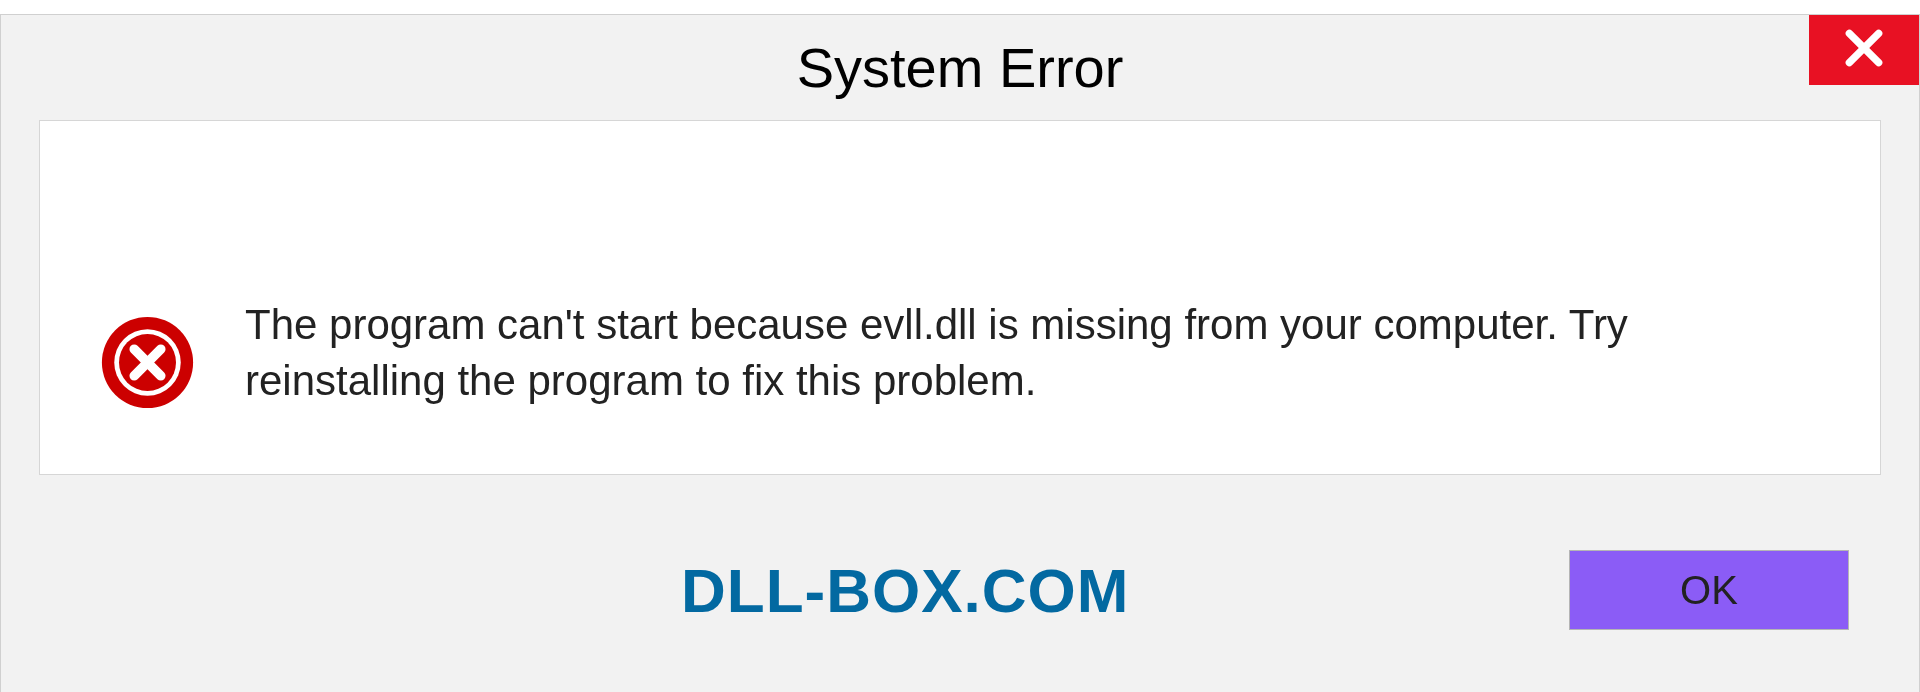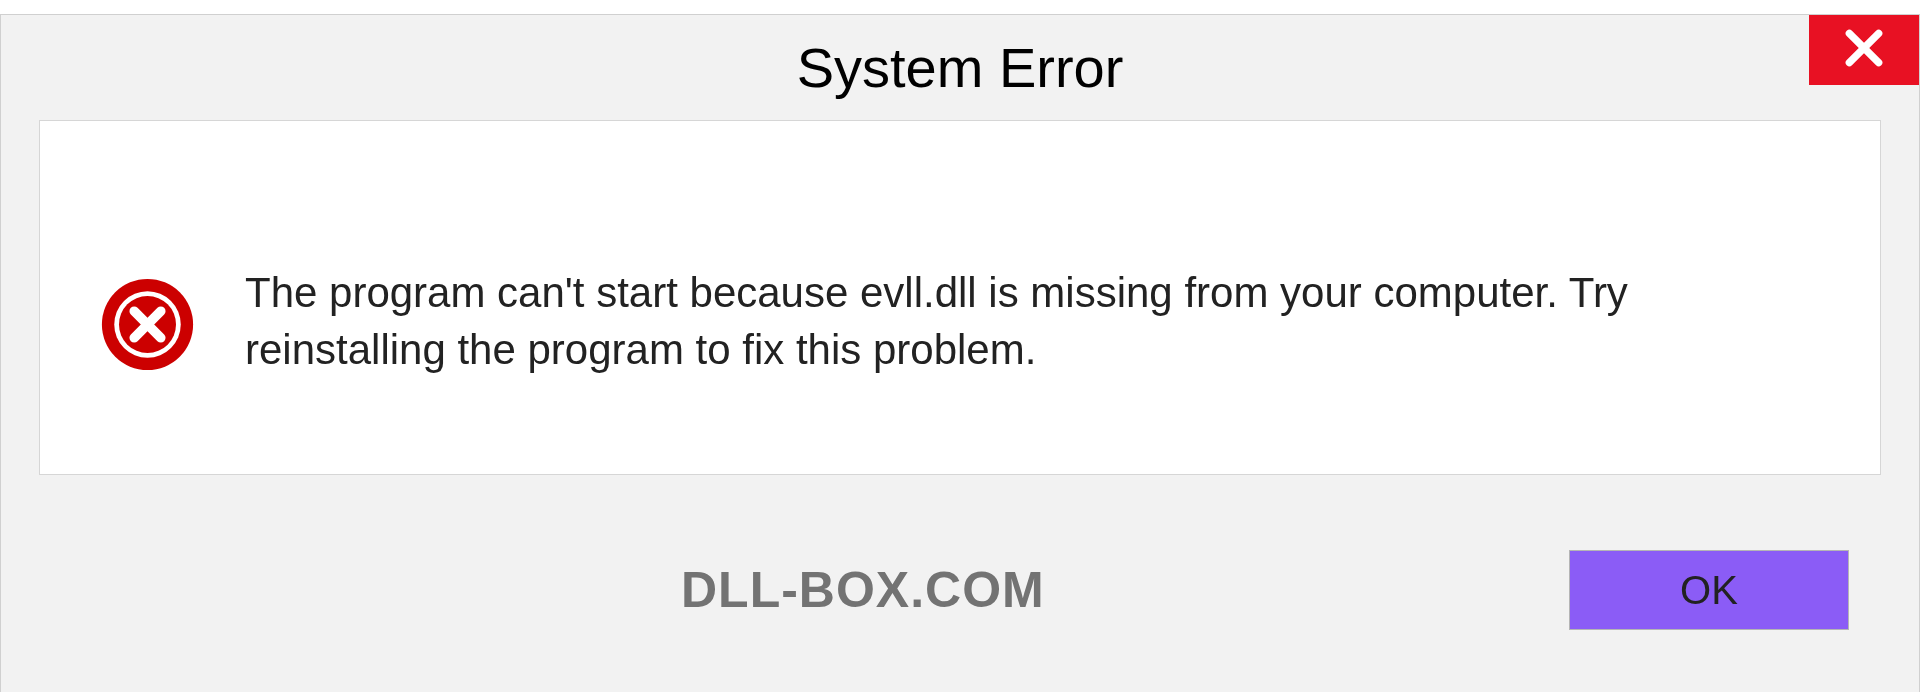--- a/index.html
+++ b/index.html
@@ -52,22 +52,22 @@
     .close-btn svg {
       width: 44px;
       height: 44px;
     }
     .content-panel {
       margin: 0 38px;
       background: #ffffff;
       border: 1px solid #d6d6d6;
       height: 355px;
       display: flex;
-      align-items: center;
-      padding: 70px 60px 22px 60px;
+      align-items: flex-end;
+      padding: 70px 60px 64px 60px;
     }
     .error-icon {
       flex-shrink: 0;
       width: 95px;
       height: 95px;
       margin-right: 50px;
       margin-top: 5px;
     }
     .error-icon svg {
       width: 100%;
@@ -81,23 +81,23 @@
       max-width: 1550px;
     }
     .footer {
       flex: 1;
       display: flex;
       align-items: center;
       justify-content: space-between;
       padding: 0 70px 0 60px;
     }
     .watermark {
-      font-size: 50px;
+      font-size: 62px;
       font-weight: 800;
-      color: #737373;
+      color: #0369a1;
       font-family: Arial, sans-serif;
       letter-spacing: 1px;
       margin-left: 620px;
     }
     .ok-btn {
       width: 280px;
       height: 80px;
       background: #8b5cf6;
       border: 1px solid #b5b5b5;
       font-size: 40px;

